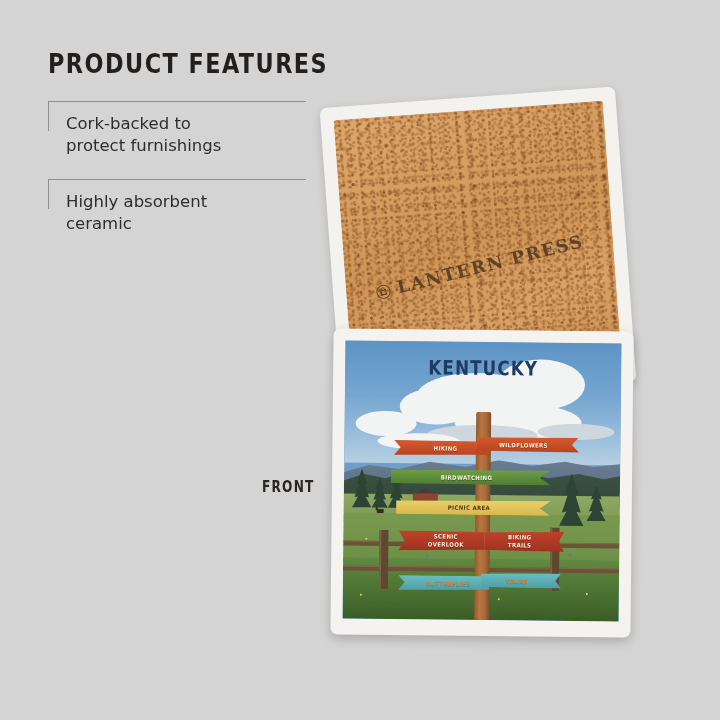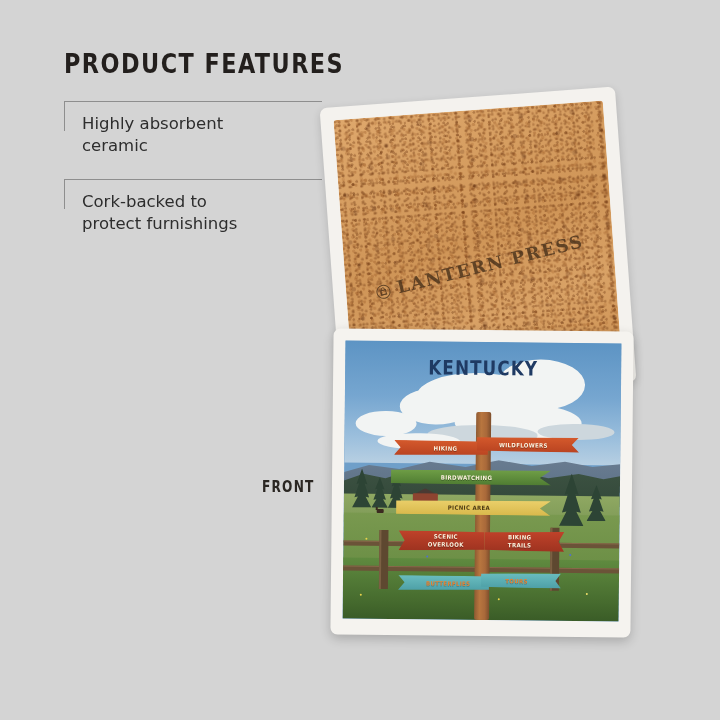--- a/index.html
+++ b/index.html
@@ -5,21 +5,21 @@
   * { margin:0; padding:0; box-sizing:border-box; }
   html,body { width:720px; height:720px; }
   body {
     background:#d4d4d4;
     font-family:"Liberation Sans", sans-serif;
     position:relative;
     overflow:hidden;
   }
 
   
-  #features-panel { position:absolute; left:64px; top:48px; width:268px; }
+  #features-panel { position:absolute; left:48px; top:48px; width:268px; }
 
   #features-title {
     font-family:"DejaVu Sans Condensed","Liberation Sans Narrow","Liberation Sans",sans-serif;
     font-size:27px; font-weight:bold; letter-spacing:1.6px;
     color:#231f1d; transform:scaleX(.92); transform-origin:left center;
     white-space:nowrap;
   }
 
   .feature-item { position:relative; padding-left:18px; margin-top:22px; }
   .feature-item .rule-h {
@@ -175,29 +175,29 @@
 </style>
 </head>
 <body>
 
 <div id="features-panel">
   <div id="features-title">PRODUCT FEATURES</div>
 
   <div class="feature-item">
     <div class="rule-h"></div>
     <div class="rule-v"></div>
-    <div class="feature-text">Highly absorbent
-ceramic</div>
+    <div class="feature-text">Cork-backed to
+protect furnishings</div>
   </div>
 
   <div class="feature-item">
     <div class="rule-h"></div>
     <div class="rule-v"></div>
-    <div class="feature-text">Cork-backed to
-protect furnishings</div>
+    <div class="feature-text">Highly absorbent
+ceramic</div>
   </div>
 
 </div>
 
 <div class="view-label" id="label-back">BACK</div>
 <div class="view-label" id="label-front">FRONT</div>
 
 <div id="coaster-back">
   <div id="cork-surface">
     <div id="cork-brand">

